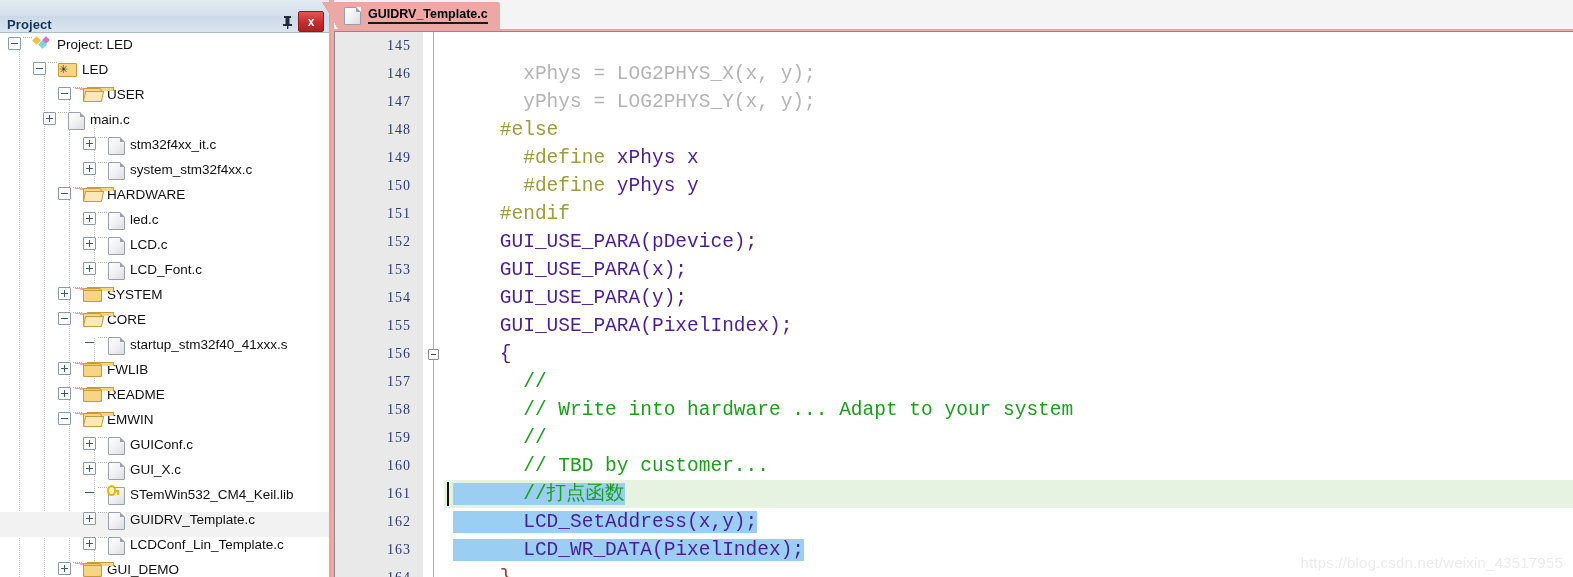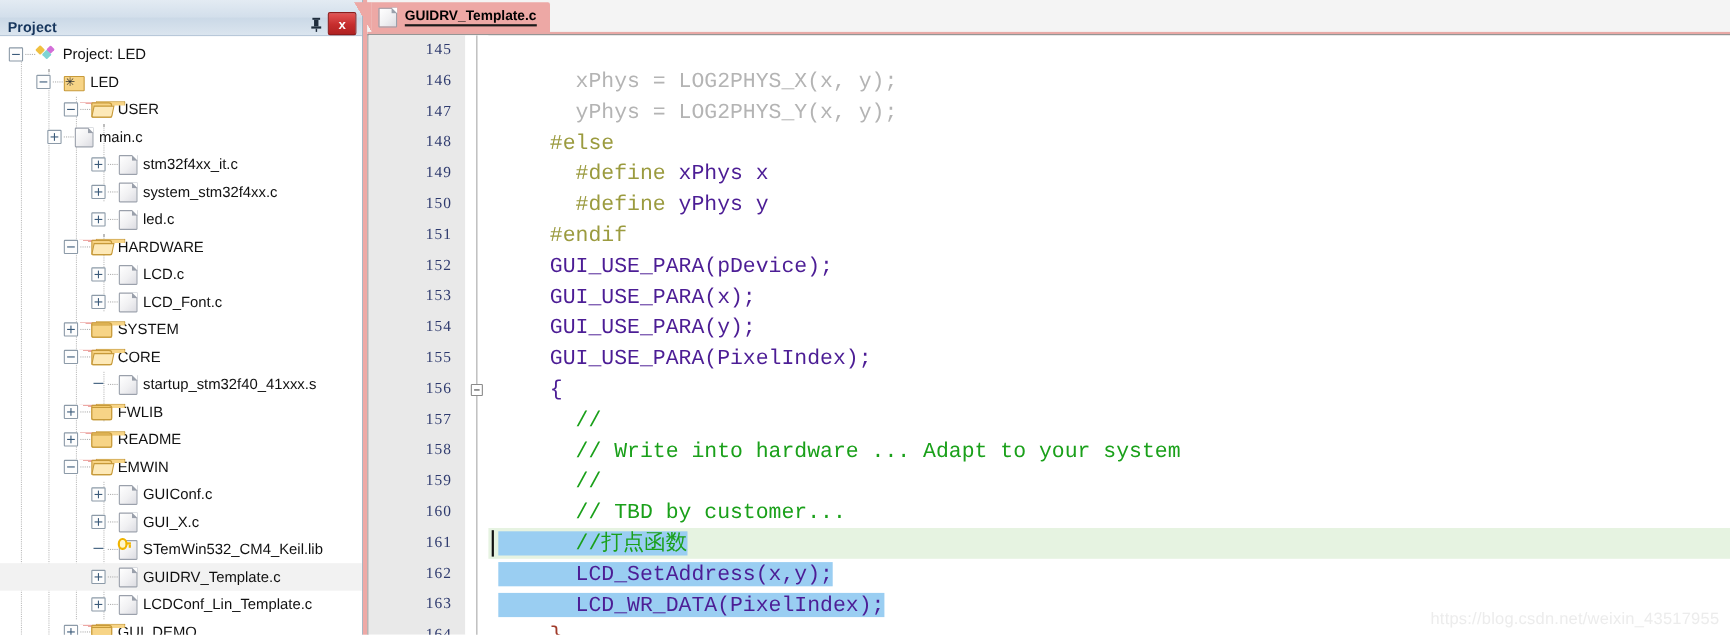--- a/index.html
+++ b/index.html
@@ -45,21 +45,21 @@
     display:flex;align-items:center;justify-content:center;
     color:#ffffff;font-size:12px;font-weight:700;line-height:1;
     margin-right:3px;
   }
 
   .tree-area{
     flex:1 1 auto;overflow:hidden;background:#ffffff;
     padding-top:4px;position:relative;
   }
   .tree-row{
-    height:25px;display:flex;align-items:center;
+    height:25px;display:flex;
     position:relative;white-space:nowrap;
     font-size:13.5px;color:#1a1a1a;
   }
   .tree-row.sel{background:#f2f2f2;}
   .tree-row .lbl{
     color:#111;font-family:"Liberation Sans", sans-serif;font-size:13.5px;
     padding-left:3px;
   }
   .expander{
     width:13px;height:13px;box-sizing:border-box;
@@ -293,31 +293,31 @@
             <span class="dots"></span>
             <span class="file-ico"></span>
             <span class="lbl">stm32f4xx_it.c</span>
           </div>
           <div class="tree-row" style="padding-left: 83px;">
             <span class="expander plus"></span>
             <span class="dots"></span>
             <span class="file-ico"></span>
             <span class="lbl">system_stm32f4xx.c</span>
           </div>
-          <div class="tree-row" style="padding-left: 83px;">
-            <span class="expander plus"></span>
-            <span class="dots"></span>
-            <span class="file-ico"></span>
-            <span class="lbl">led.c</span>
-          </div>
           <div class="tree-row" style="padding-left: 58px;">
             <span class="expander"></span>
             <span class="dots"></span>
             <span class="ficon"><span class="folder-open"><span class="tab"></span><span class="back"></span><span class="front"></span></span></span>
             <span class="lbl">HARDWARE</span>
+          </div>
+          <div class="tree-row" style="padding-left: 83px;">
+            <span class="expander plus"></span>
+            <span class="dots"></span>
+            <span class="file-ico"></span>
+            <span class="lbl">led.c</span>
           </div>
           <div class="tree-row" style="padding-left: 83px;">
             <span class="expander plus"></span>
             <span class="dots"></span>
             <span class="file-ico"></span>
             <span class="lbl">LCD.c</span>
           </div>
           <div class="tree-row" style="padding-left: 83px;">
             <span class="expander plus"></span>
             <span class="dots"></span>

